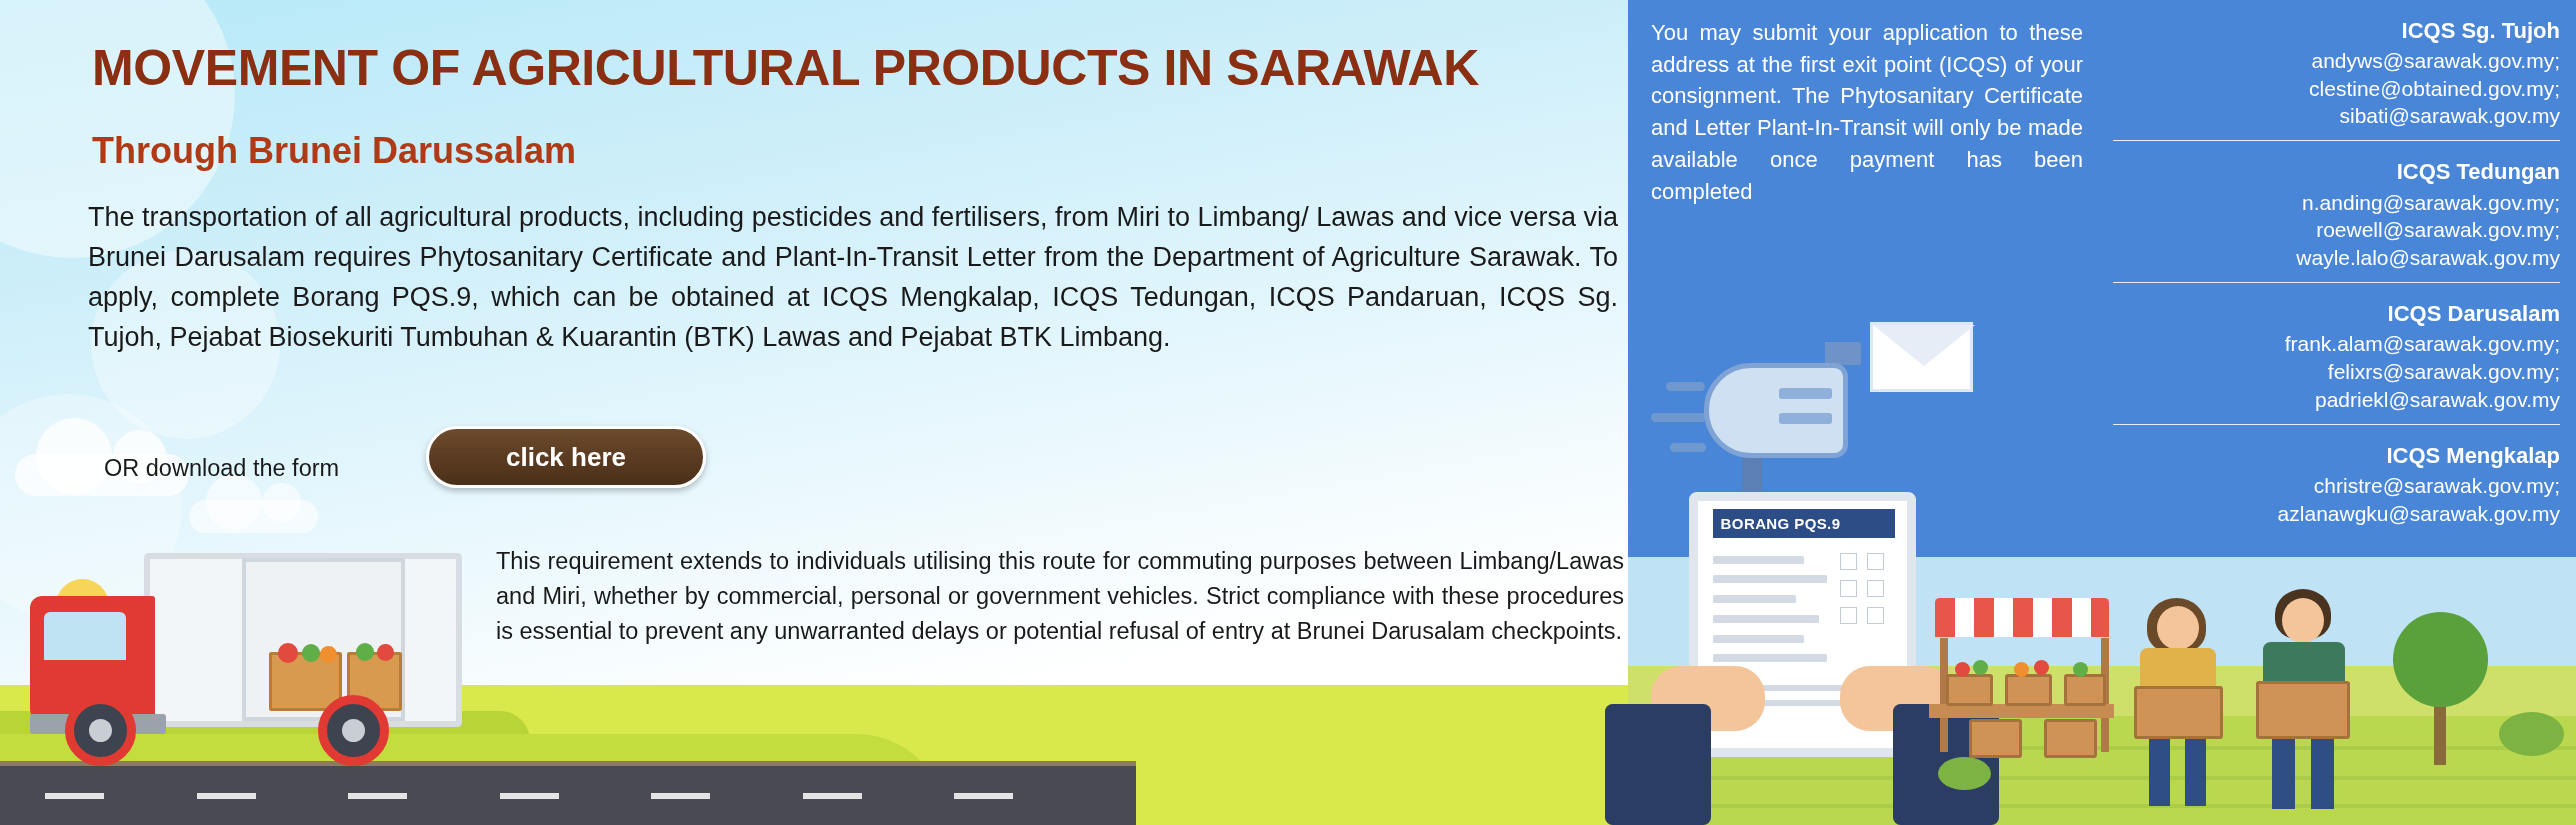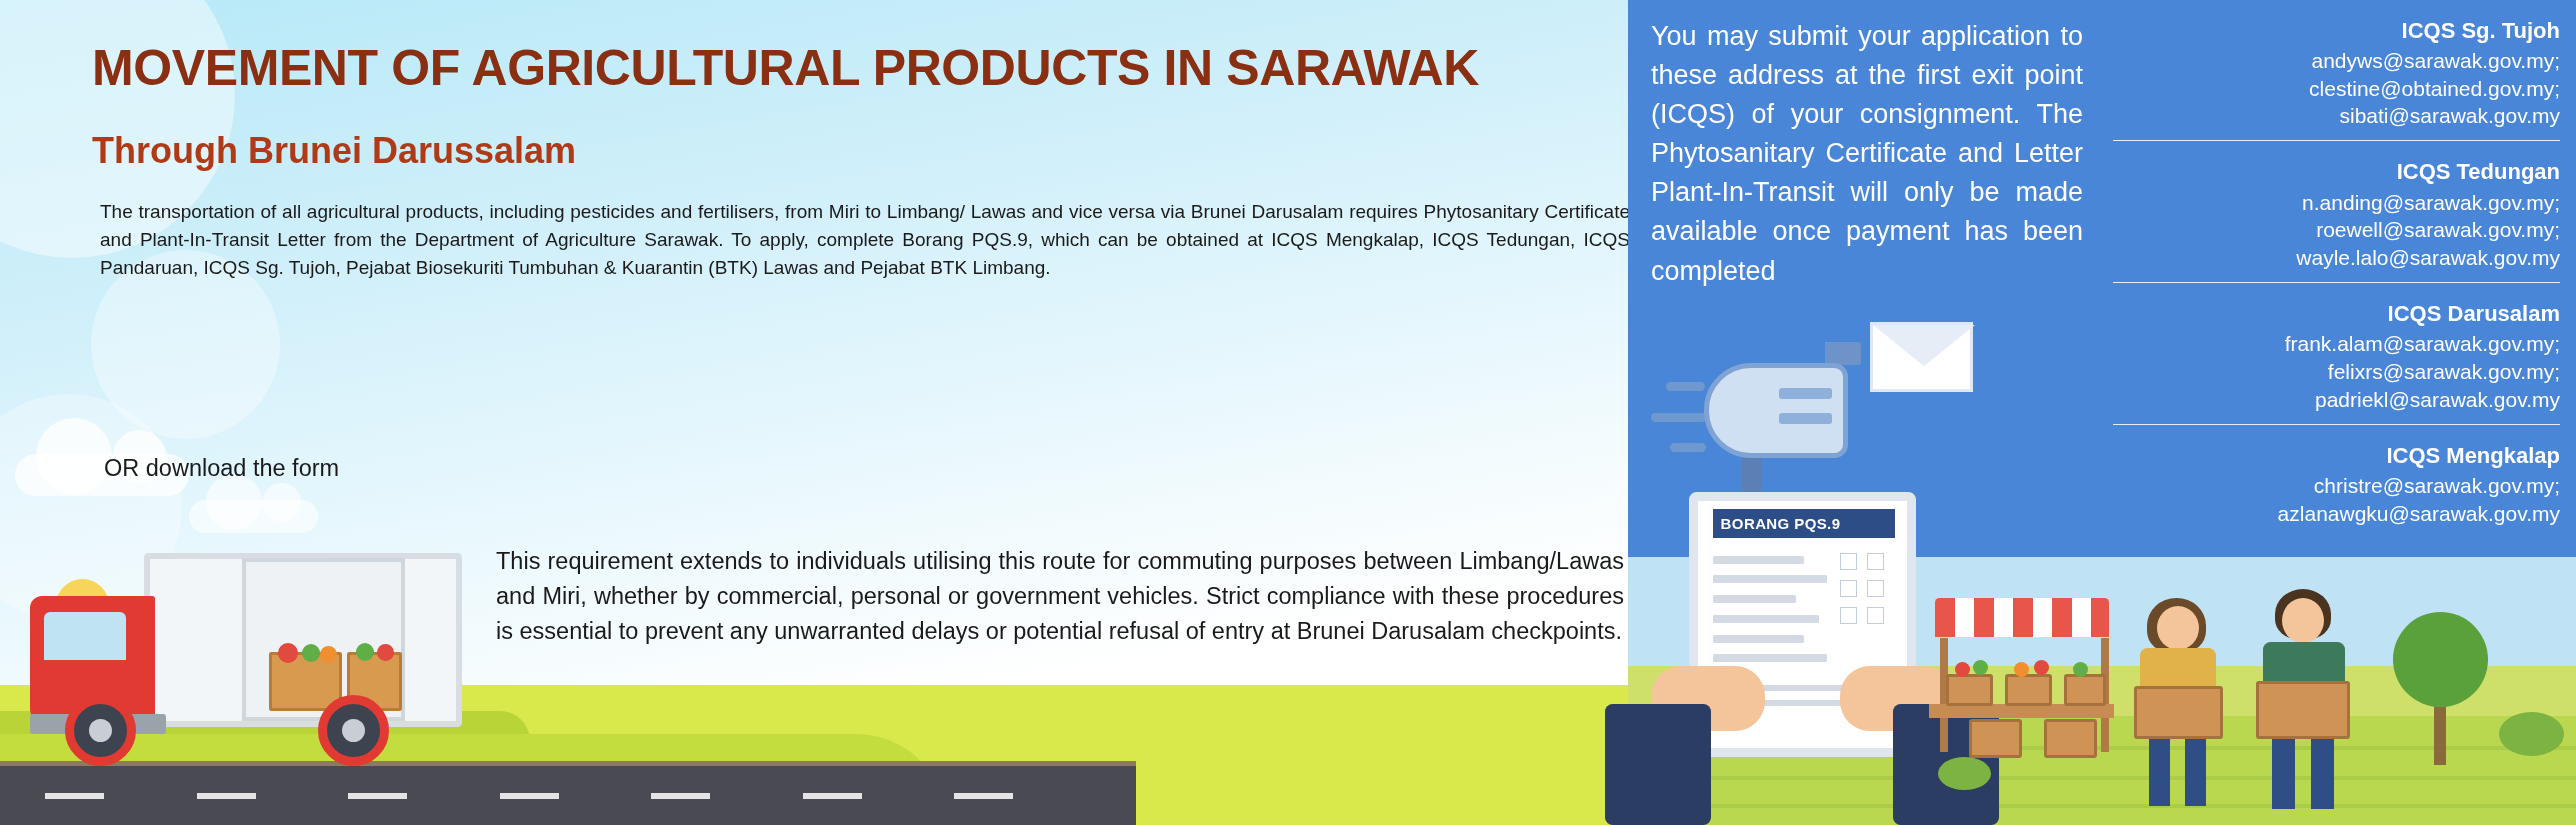--- a/index.html
+++ b/index.html
@@ -140,23 +140,23 @@
   .subheadline {
     position: absolute;
     left: 92px; top: 130px;
     font-size: 36px;
     font-weight: bold;
     color: #b03a16;
     white-space: nowrap;
   }
   .body-para {
     position: absolute;
-    left: 100px; top: 198px;
+    left: 88px; top: 198px;
     width: 1530px;
-    font-size: 19px;
+    font-size: 27px;
     line-height: 1.48;
     color: #1a1a1a;
     text-align: justify;
   }
   .or-download {
     position: absolute;
     left: 104px; top: 455px;
     font-size: 23.5px;
     color: #1a1a1a;
     white-space: nowrap;
@@ -217,21 +217,21 @@
   }
   .field-line {
     position: absolute;
     height: 3.8px; background: #a8c943; opacity: .8;
   }
 
   .submit-note {
     position: absolute;
     left: 23px; top: 16.7px;
     width: 432px;
-    font-size: 27px;
+    font-size: 22px;
     line-height: 1.45;
     color: #ffffff;
     text-align: justify;
   }
 
   
   .contacts {
     position: absolute;
     left: 485px; top: 16.7px;
     width: 447px;
@@ -357,20 +357,21 @@
         </div>
       <div class="wheel wheel2">
           <div class="hub"></div>
         </div>
     </div>
 
     <div class="headline">MOVEMENT OF AGRICULTURAL PRODUCTS IN SARAWAK</div>
     <div class="subheadline">Through Brunei Darussalam</div>
     <div class="body-para">The transportation of all agricultural products, including pesticides and fertilisers, from Miri to Limbang/ Lawas and vice versa via Brunei Darusalam requires Phytosanitary Certificate and Plant-In-Transit Letter from the Department of Agriculture Sarawak. To apply, complete Borang PQS.9, which can be obtained at ICQS Mengkalap, ICQS Tedungan, ICQS Pandaruan, ICQS Sg. Tujoh, Pejabat Biosekuriti Tumbuhan &amp; Kuarantin (BTK) Lawas and Pejabat BTK Limbang.</div>
     <div class="or-download">OR download the form</div>
+    <div class="click-btn">click here</div>
     <div class="body-para2">This requirement extends to individuals utilising this route for commuting purposes between Limbang/Lawas and Miri, whether by commercial, personal or government vehicles. Strict compliance with these procedures is essential to prevent any unwarranted delays or potential refusal of entry at Brunei Darusalam checkpoints.</div>
   </div>
 
   <div class="right-panel">
     <div class="right-blue"></div>
     <div class="right-sky"></div>
     <div class="right-green"></div>
     <div class="right-green2"></div>
     <div class="field-line" style="left:0; top:746px; width:948px;"></div>
     <div class="field-line" style="left:0; top:776px; width:948px;"></div>

